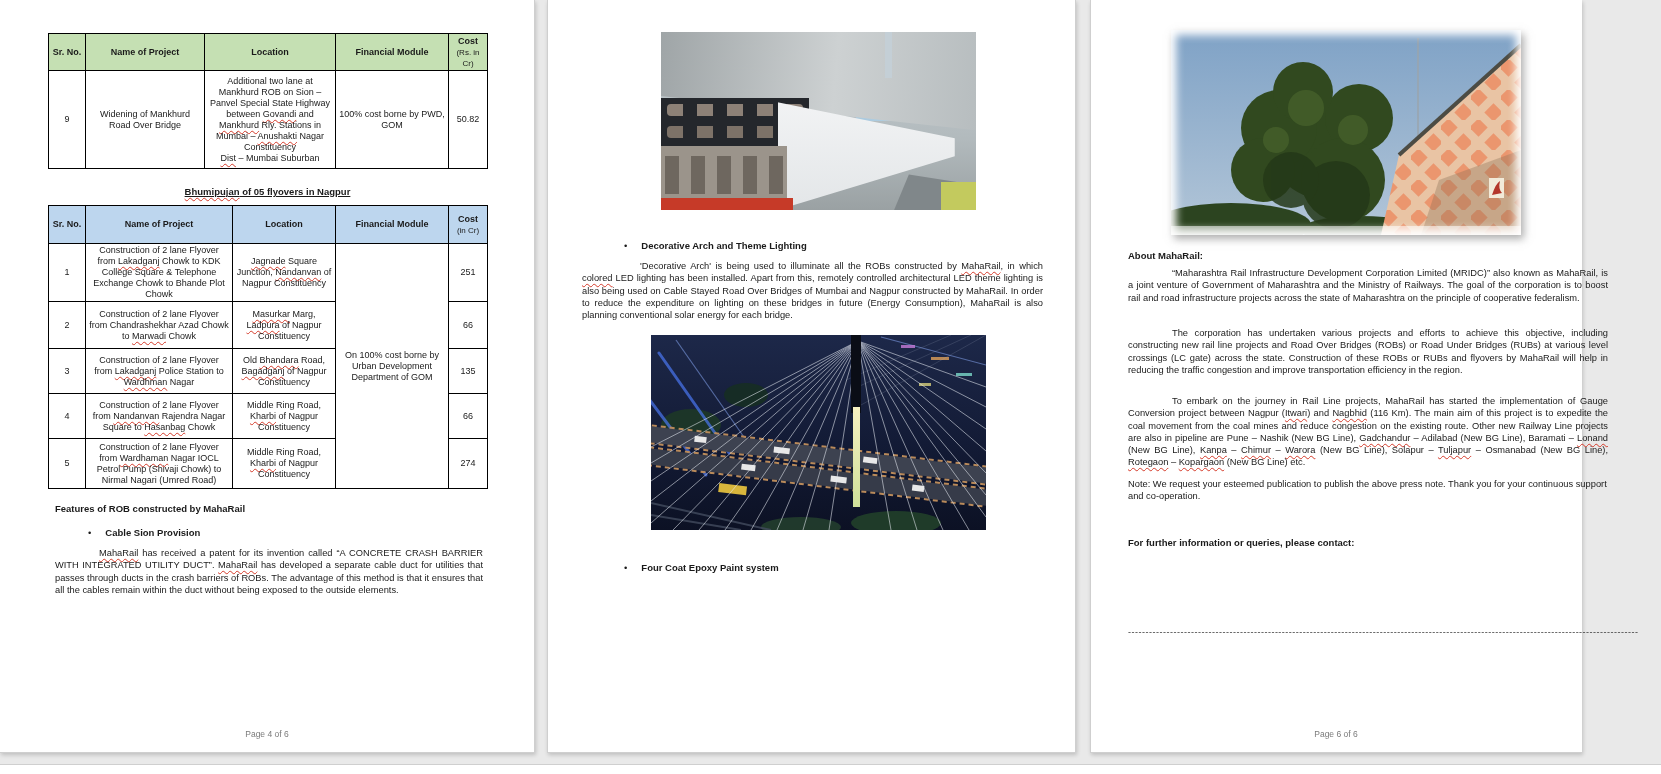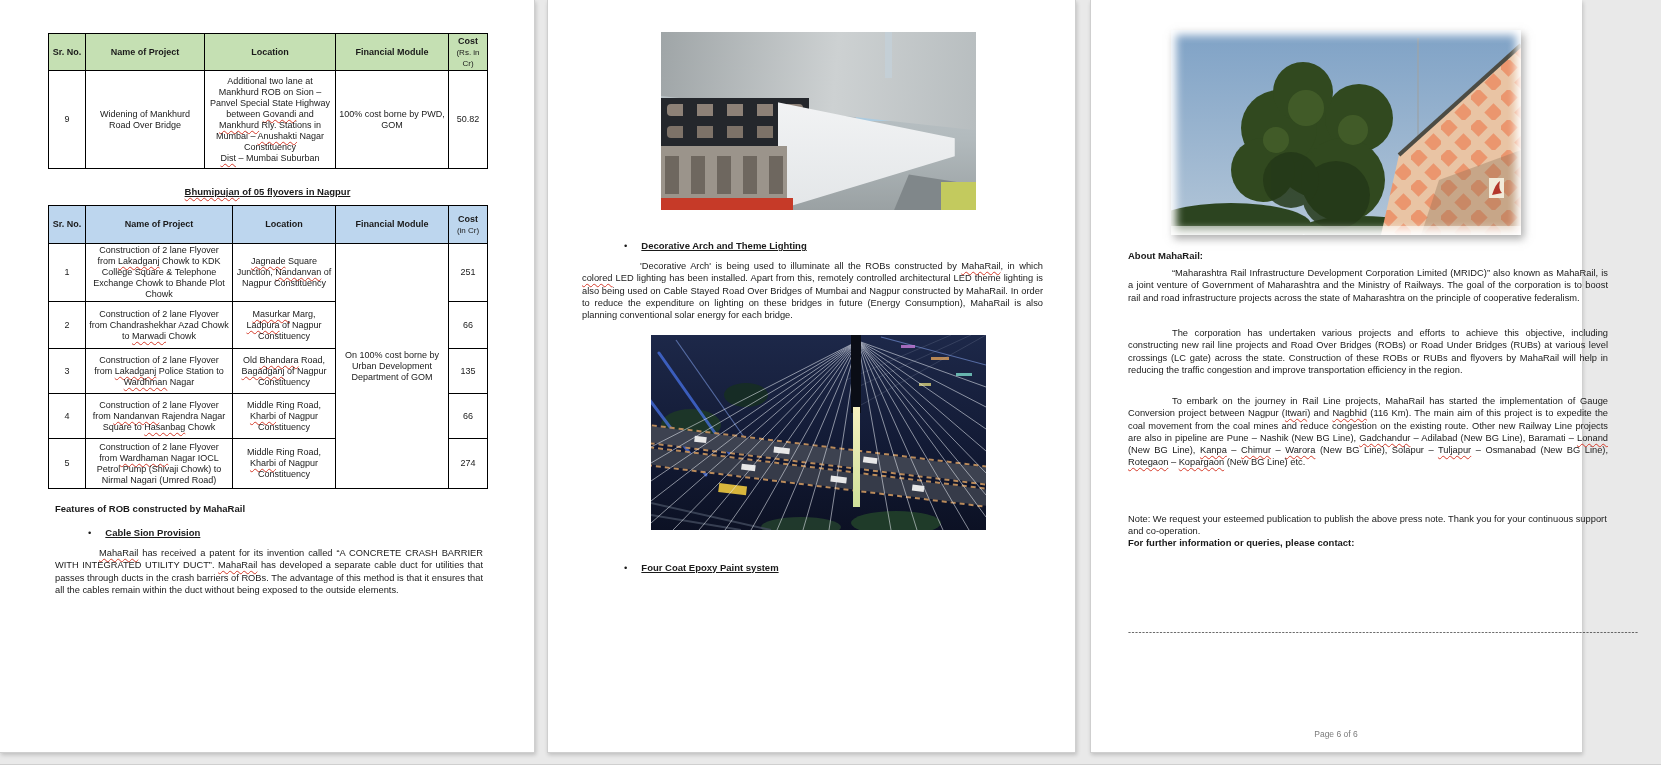--- a/index.html
+++ b/index.html
@@ -16,21 +16,21 @@
   th.hgreen{background:#c5e0b3;}
   th.hblue{background:#bdd6ee;}
   .hsub{font-weight:normal;font-size:8px;display:block;}
   
   .b{font-weight:bold;}
   .h-center{font-weight:bold;text-decoration:underline;font-size:9.5px;text-align:center;}
   .para{font-size:9.3px;line-height:12.3px;text-align:justify;margin:0;}
   .ind{text-indent:44px;}
   .bullet-row{font-size:9.5px;}
   .bullet-row .dot{margin-right:14px;}
-  .bullet-row .bl{font-weight:bold;text-decoration:underline;text-align:center;}
+  .bullet-row .bl{font-weight:bold;text-align:center;}
   .sp{text-decoration:underline;text-decoration-style:wavy;text-decoration-color:#d43a2a;text-decoration-thickness:1px;text-underline-offset:2px;}
   .footer{font-size:8.5px;color:#7a7a7a;text-align:center;}
   .contact{font-size:9.3px;line-height:13px;}
   a.maillink{color:#0563c1;text-decoration:underline;cursor:pointer;}
   .divider{font-size:9px;color:#333;white-space:nowrap;overflow:hidden;letter-spacing:.5px;}
   
   .photo{overflow:hidden;position:absolute;}
   .softedge::after{content:"";position:absolute;inset:0;box-shadow:inset 0 0 9px 5px #fff;pointer-events:none;}
   
   #imgA{background:linear-gradient(180deg,#c7d0d5 0%,#b2babd 60%,#9aa1a3 100%);}
@@ -133,20 +133,21 @@
       </table>
 
     <div class="abs b" style="left:55px;top:503px;font-size:9.5px;">Features of ROB constructed by MahaRail</div>
 
     <div class="abs bullet-row" style="left:88px;top:527px;">
       <span class="dot">•</span><span class="bl">Cable Sion Provision</span>
     </div>
 
     <p class="abs para" style="left:55px;top:547px;width:428px;text-indent:44px;"><span class="sp">MahaRail</span><span> has received a patent for its invention called “A CONCRETE CRASH BARRIER WITH INTEGRATED UTILITY DUCT”. </span><span class="sp">MahaRail</span><span> has developed a separate cable duct for utilities that passes through ducts in the crash barriers of ROBs. The advantage of this method is that it ensures that all the cables remain within the duct without being exposed to the outside elements.</span></p>
 
+    <div class="abs footer" style="left:0;top:729px;width:100%;">Page 4 of 6</div>
   </div>
 
   <div class="page" id="p5">
 
     <div class="photo" id="imgA" style="left:113px;top:32px;width:315px;height:178px;">
       <div class="sky"></div>
       <div class="beam"></div>
       <div class="pole"></div>
       <div class="train">
           <div class="slots"></div>
@@ -313,21 +314,21 @@
         <rect x="0" y="196" width="350" height="9" fill="#ffffff" opacity="0.55"></rect>
       </svg>
     </div>
 
     <div class="abs b" style="left:37px;top:250px;font-size:9.5px;">About MahaRail:</div>
 
     <p class="abs para ind" style="left:37px;top:267px;width:480px;">“Maharashtra Rail Infrastructure Development Corporation Limited (MRIDC)” also known as MahaRail, is a joint venture of Government of Maharashtra and the Ministry of Railways. The goal of the corporation is to boost rail and road infrastructure projects across the state of Maharashtra on the principle of cooperative federalism.</p>
     <p class="abs para ind" style="left:37px;top:327px;width:480px;">The corporation has undertaken various projects and efforts to achieve this objective, including constructing new rail line projects and Road Over Bridges (ROBs) or Road Under Bridges (RUBs) at various level crossings (LC gate) across the state. Construction of these ROBs or RUBs and flyovers by MahaRail will help in reducing the traffic congestion and improve transportation efficiency in the region.</p>
     <p class="abs para ind" style="left:37px;top:395px;width:480px;"><span>To embark on the journey in Rail Line projects, MahaRail has started the implementation of Gauge Conversion project between Nagpur (</span><span class="sp">Itwari</span><span>) and </span><span class="sp">Nagbhid</span><span> (116 Km). The main aim of this project is to expedite the coal movement from the coal mines and reduce congestion on the existing route. Other new Railway Line projects are also in pipeline are Pune – Nashik (New BG Line), </span><span class="sp">Gadchandur</span><span> – Adilabad (New BG Line), Baramati – </span><span class="sp">Lonand</span><span> (New BG Line), </span><span class="sp">Kanpa</span><span> – </span><span class="sp">Chimur</span><span> – </span><span class="sp">Warora</span><span> (New BG Line), Solapur – </span><span class="sp">Tuljapur</span><span> – Osmanabad (New BG Line), </span><span class="sp">Rotegaon</span><span> – </span><span class="sp">Kopargaon</span><span> (New BG Line) etc.</span></p>
 
-    <p class="abs para" style="left:37px;top:513px;width:480px;text-align:left;">Note: We request your esteemed publication to publish the above press note. Thank you for your continuous support and co-operation.</p>
+    <p class="abs para" style="left:37px;top:478px;width:480px;text-align:left;">Note: We request your esteemed publication to publish the above press note. Thank you for your continuous support and co-operation.</p>
 
     <div class="abs b" style="left:37px;top:537px;font-size:9.5px;">For further information or queries, please contact:</div>
 
 
     <div class="abs divider" style="left:37px;top:627px;width:510px;">-----------------------------------------------------------------------------------------------------------------------------------------------------------------------------------</div>
 
     <div class="abs footer" style="left:0;top:729px;width:490px;">Page 6 of 6</div>
   </div>
 
   <div id="bottomstrip"></div>

